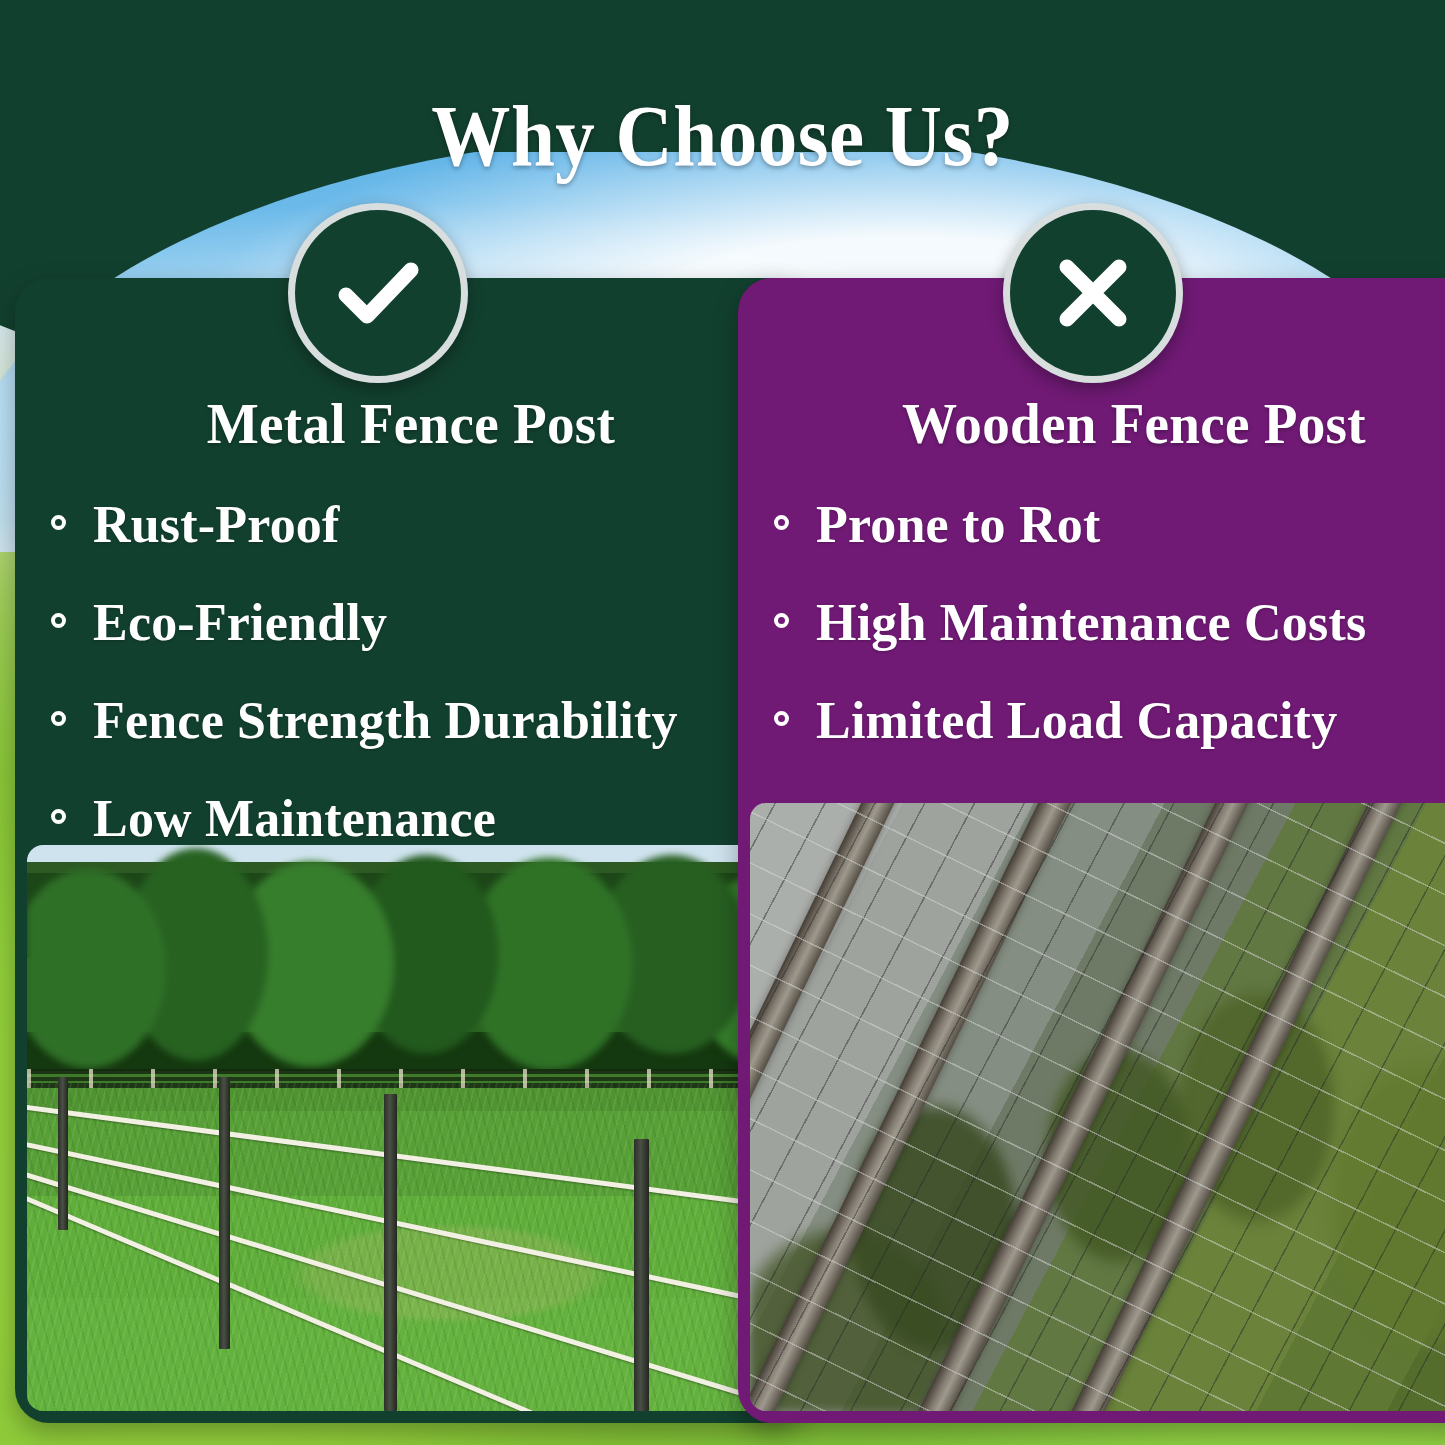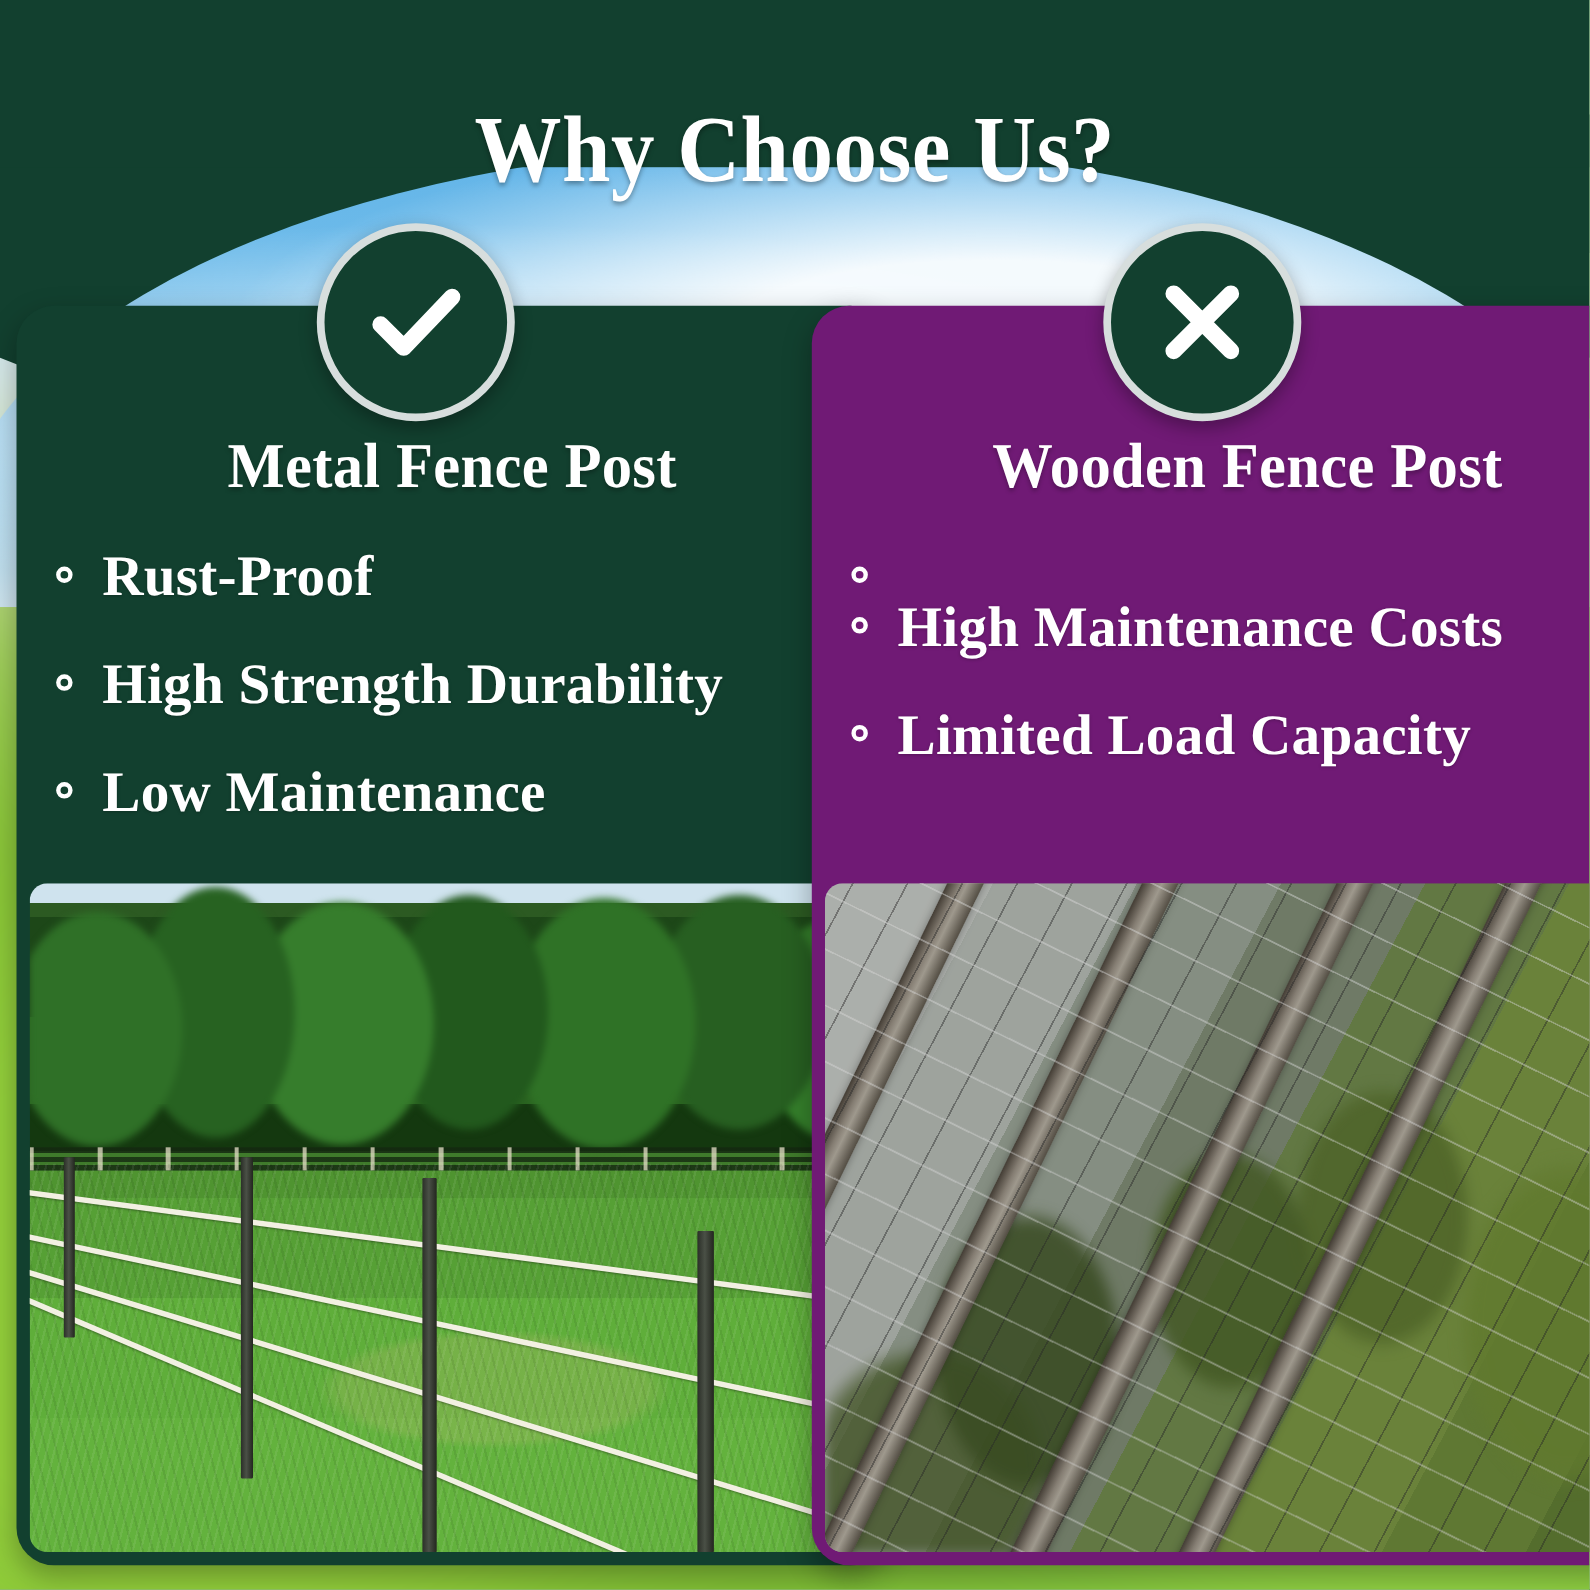--- a/index.html
+++ b/index.html
@@ -310,21 +310,25 @@
 
       <h2 class="card-title">Metal Fence Post</h2>
 
       <ul class="feature-list">
         <li>
           <span class="bullet-ring"></span>
           <span class="li-text">Rust-Proof</span>
         </li>
         <li>
           <span class="bullet-ring"></span>
-          <span class="li-text">High Strength Durability</span>
+          <span class="li-text">Eco-Friendly</span>
+        </li>
+        <li>
+          <span class="bullet-ring"></span>
+          <span class="li-text">Fence Strength Durability</span>
         </li>
         <li>
           <span class="bullet-ring"></span>
           <span class="li-text">Low Maintenance</span>
         </li>
       </ul>
 
       <div class="card-photo">
         <div class="photo-metal"></div>
         <div class="tree-lumps"></div>
@@ -344,20 +348,21 @@
     </div>
 
     <div class="card card--con">
       <div class="card-head"></div>
 
       <h2 class="card-title">Wooden Fence Post</h2>
 
       <ul class="feature-list">
         <li>
           <span class="bullet-ring"></span>
+          <span class="li-text">Prone to Rot</span>
         </li>
         <li>
           <span class="bullet-ring"></span>
           <span class="li-text">High Maintenance Costs</span>
         </li>
         <li>
           <span class="bullet-ring"></span>
           <span class="li-text">Limited Load Capacity</span>
         </li>
       </ul>

